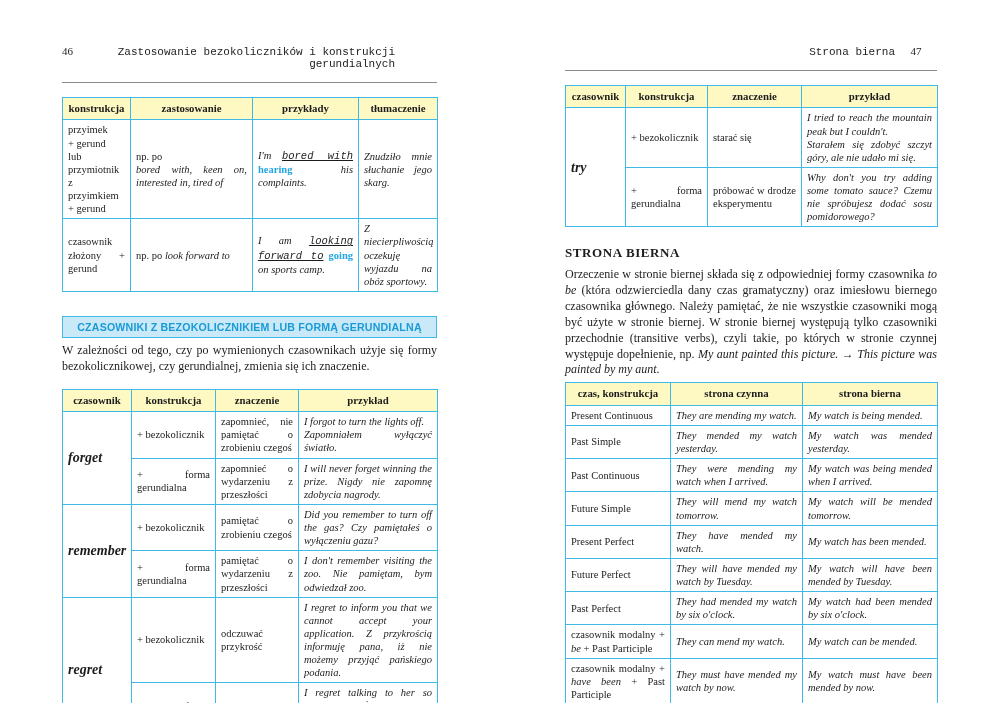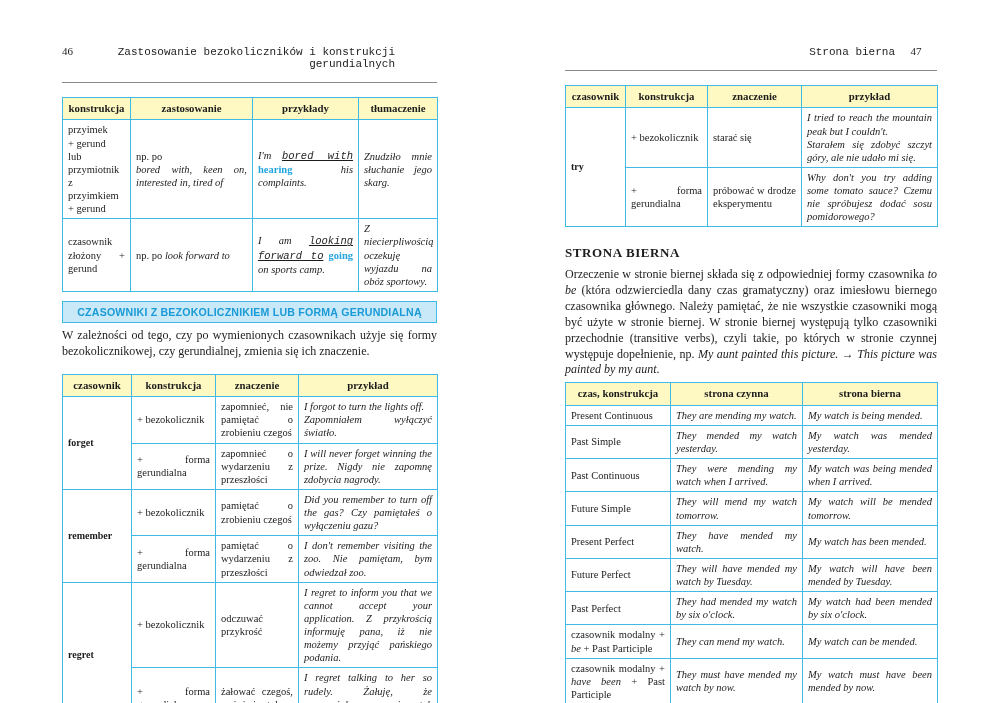--- a/index.html
+++ b/index.html
@@ -33,25 +33,25 @@
   }
   table.gtable th{
     border:1.4px solid var(--border);font-weight:bold;text-align:center;
     font-size:10.8px;padding:4px 2px;background:#fef9c3;
   }
   table.gtable td{
     border:1.4px solid var(--border);padding:3px 5px;vertical-align:middle;
     text-align:justify;white-space:pre-line;
   }
   td.cell-left{text-align:left;}
-  td.verb-cell{font-weight:bold;text-align:left;font-size:10px;}
+  td.verb-cell{font-weight:bold;font-style:italic;text-align:left;font-size:14px;}
   td.example{font-style:italic;}
 
   .banner{
-    margin-top:9px;background:var(--banner-bg);border:1.4px solid var(--border);
+    margin-top:24px;background:var(--banner-bg);border:1.4px solid var(--border);
     color:var(--banner-text);font-family:"Liberation Sans", sans-serif;
     font-weight:bold;font-size:10.6px;text-align:center;padding:4px 2px;
     letter-spacing:0.2px;
   }
   .intro{font-size:12px;line-height:1.32;text-align:justify;margin:6px 0 3px;}
   .page-left .intro{margin-top:5px;}
   .t2-left{margin-top:2px;}
   .section-title{
     font-size:13px;font-weight:bold;letter-spacing:0.6px;margin:18px 0 6px;
   }

